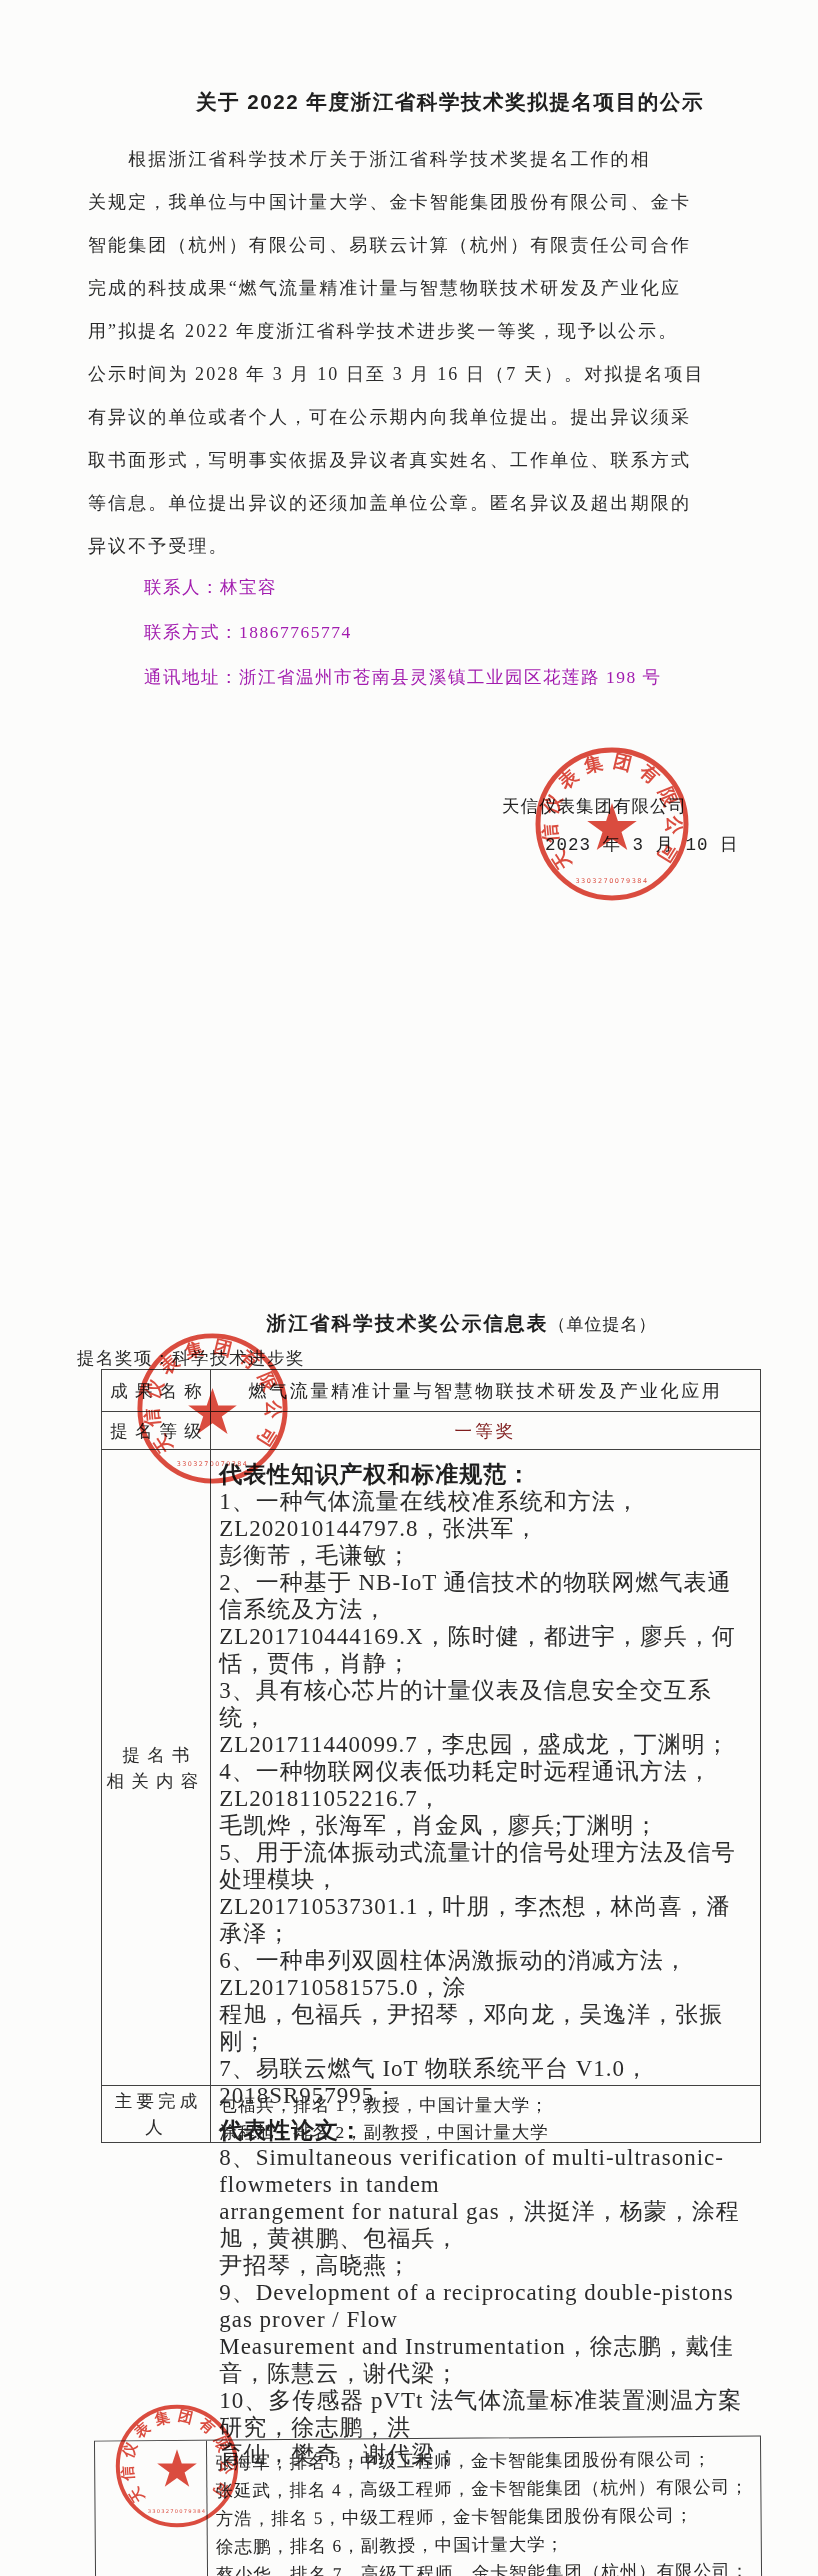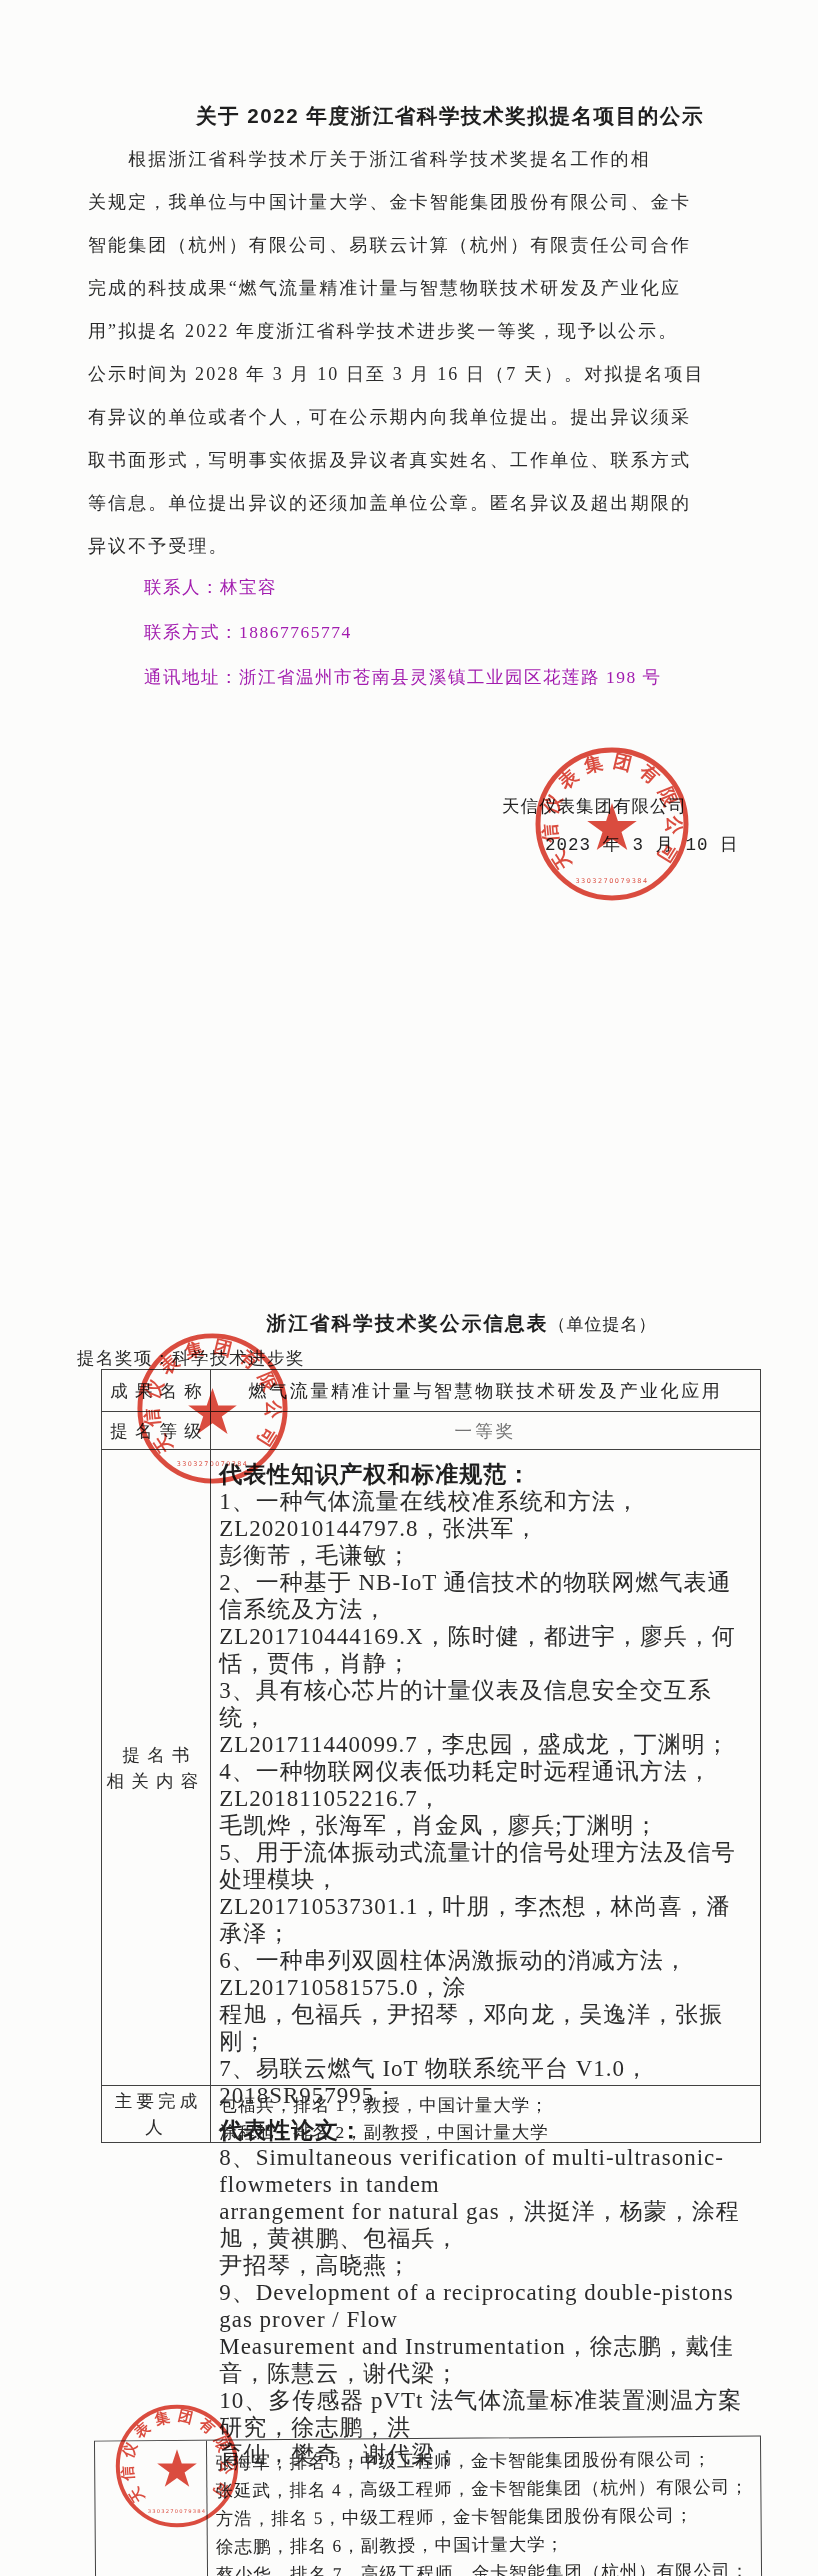--- a/index.html
+++ b/index.html
@@ -6,21 +6,21 @@
   #canvas{
     position:relative;width:819px;height:3470px;margin:0 auto;
     background:#fcfcfb;overflow:hidden;
     font-family:"Liberation Serif","DejaVu Serif",serif;
     color:#262626;
   }
   .abs{position:absolute;}
   .prelines{white-space:pre-line;}
   
   .p1-title{
-    top:103px;left:82px;width:736px;text-align:center;
+    top:89px;left:82px;width:736px;text-align:center;
     font-family:"Liberation Sans","DejaVu Sans",sans-serif;
     font-weight:bold;font-size:20.6px;line-height:25px;letter-spacing:1.5px;color:#1f1f1f;
   }
   .p1-body{
     top:138px;left:88px;width:647px;
     font-size:18px;line-height:43px;letter-spacing:2.1px;color:#2b2b2b;
   }
   .p1-contact{
     top:565px;left:144px;width:618px;
     font-size:17.5px;line-height:45px;letter-spacing:1.5px;color:#a21caf;
@@ -58,21 +58,21 @@
   }
   #table2 .lcell{width:108px;}
   #table3 .lcell{width:111px;}
   .lbl{letter-spacing:7.2px;text-indent:7.2px;line-height:26px;text-align:center;white-space:pre-line;}
   .lbl.tight{letter-spacing:4.1px;text-indent:4.1px;}
   .vcell{position:absolute;top:0;bottom:0;right:0;}
   #table2 .vcell{left:109px;}
   #table3 .vcell{left:112px;}
   .vcenter{display:flex;align-items:center;justify-content:center;text-align:left;}
   .resultname{font-size:18px;letter-spacing:2.6px;color:#242424;}
-  .grade{font-size:17.5px;letter-spacing:3.1px;color:#737373;}
+  .grade{font-size:17.5px;letter-spacing:3.1px;color:#7f1d1d;}
   .bigcontent{padding:11.3px 10.3px 0 8.2px;font-size:23px;line-height:27px;letter-spacing:1px;color:#2b2b2b;}
   .subhead{
     font-family:"Liberation Sans","DejaVu Sans",sans-serif;
     font-weight:bold;letter-spacing:1px;color:#1f1f1f;
   }
   .gaptop{margin-top:8.2px;}
   .completers2{padding:6.2px 10.3px 0 8.2px;font-size:17.5px;line-height:27px;letter-spacing:1px;}
   .completers3{padding:8.2px 10.3px 0 8.2px;font-size:17.5px;line-height:28px;letter-spacing:1px;}
 </style>
 </head>

